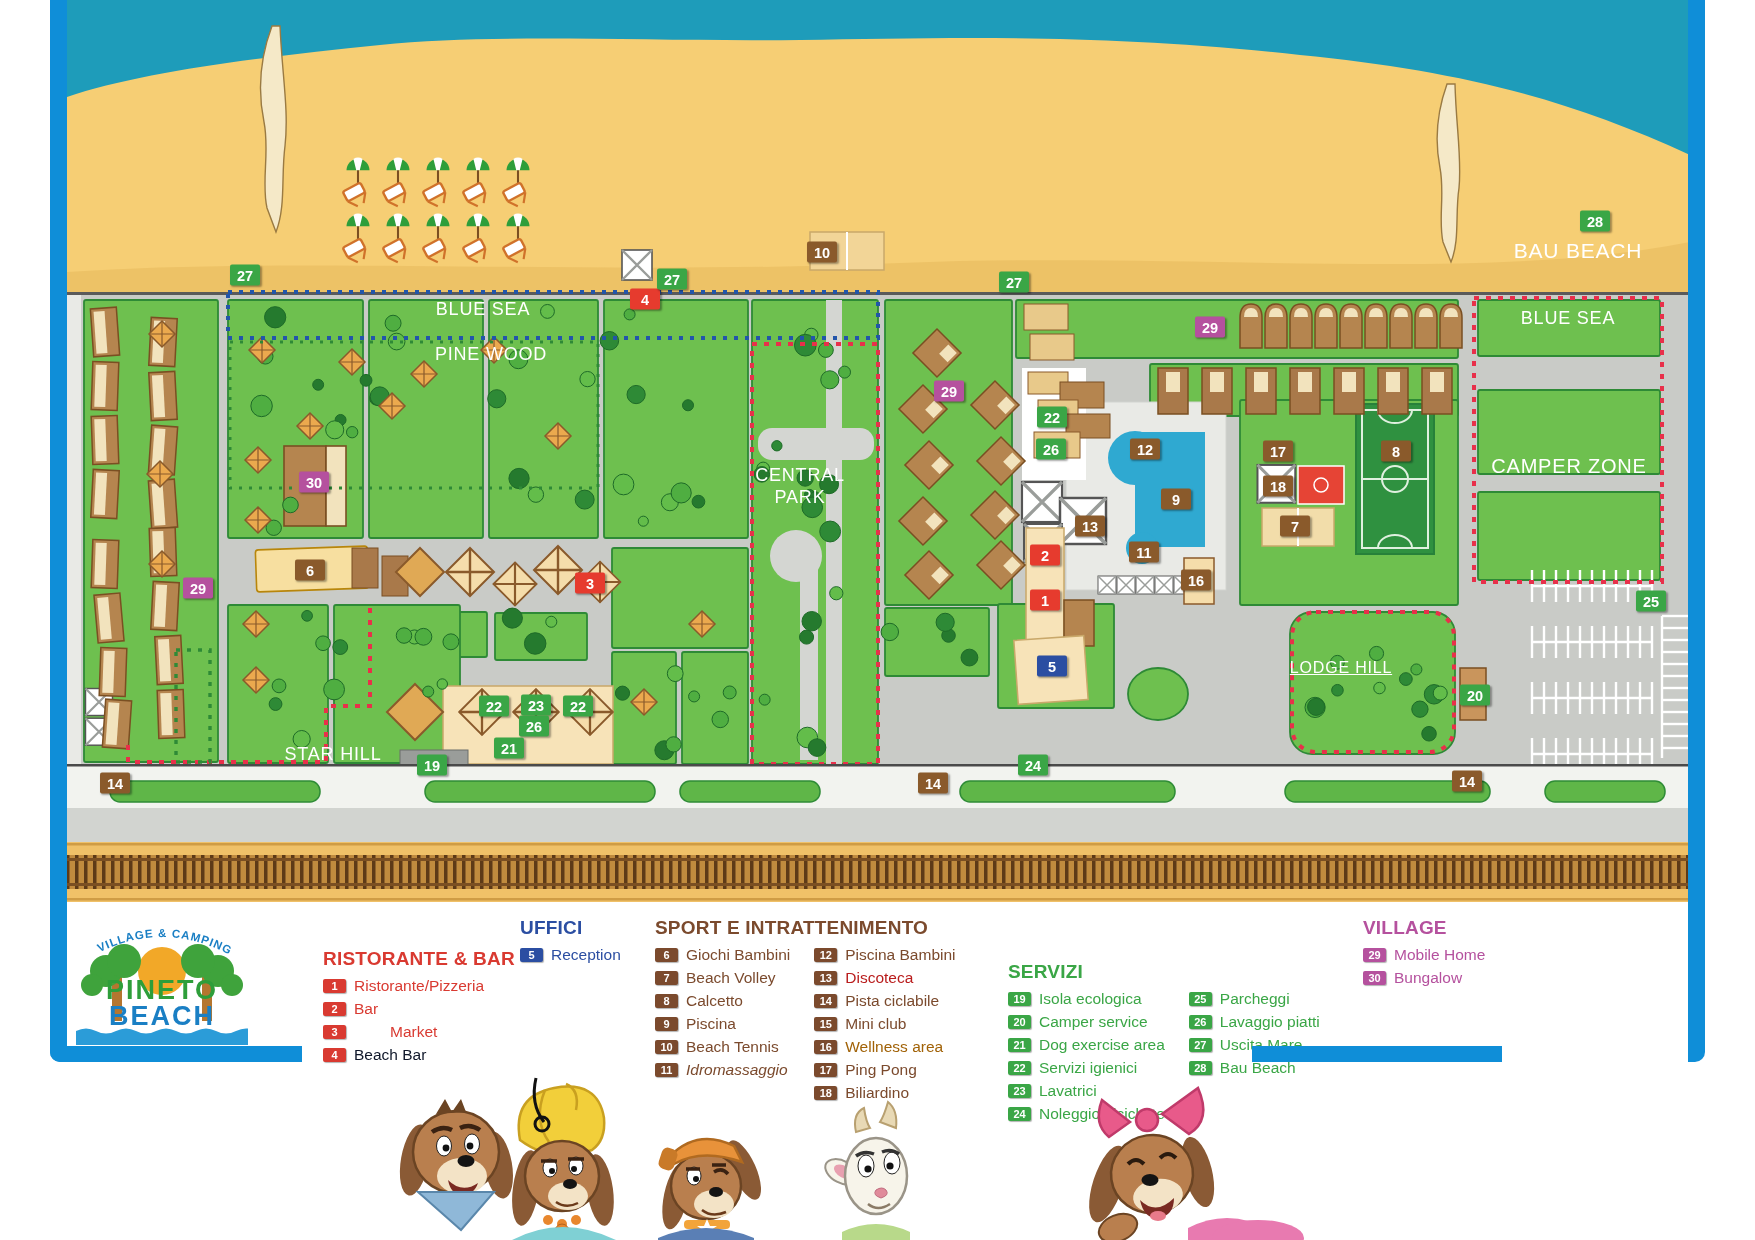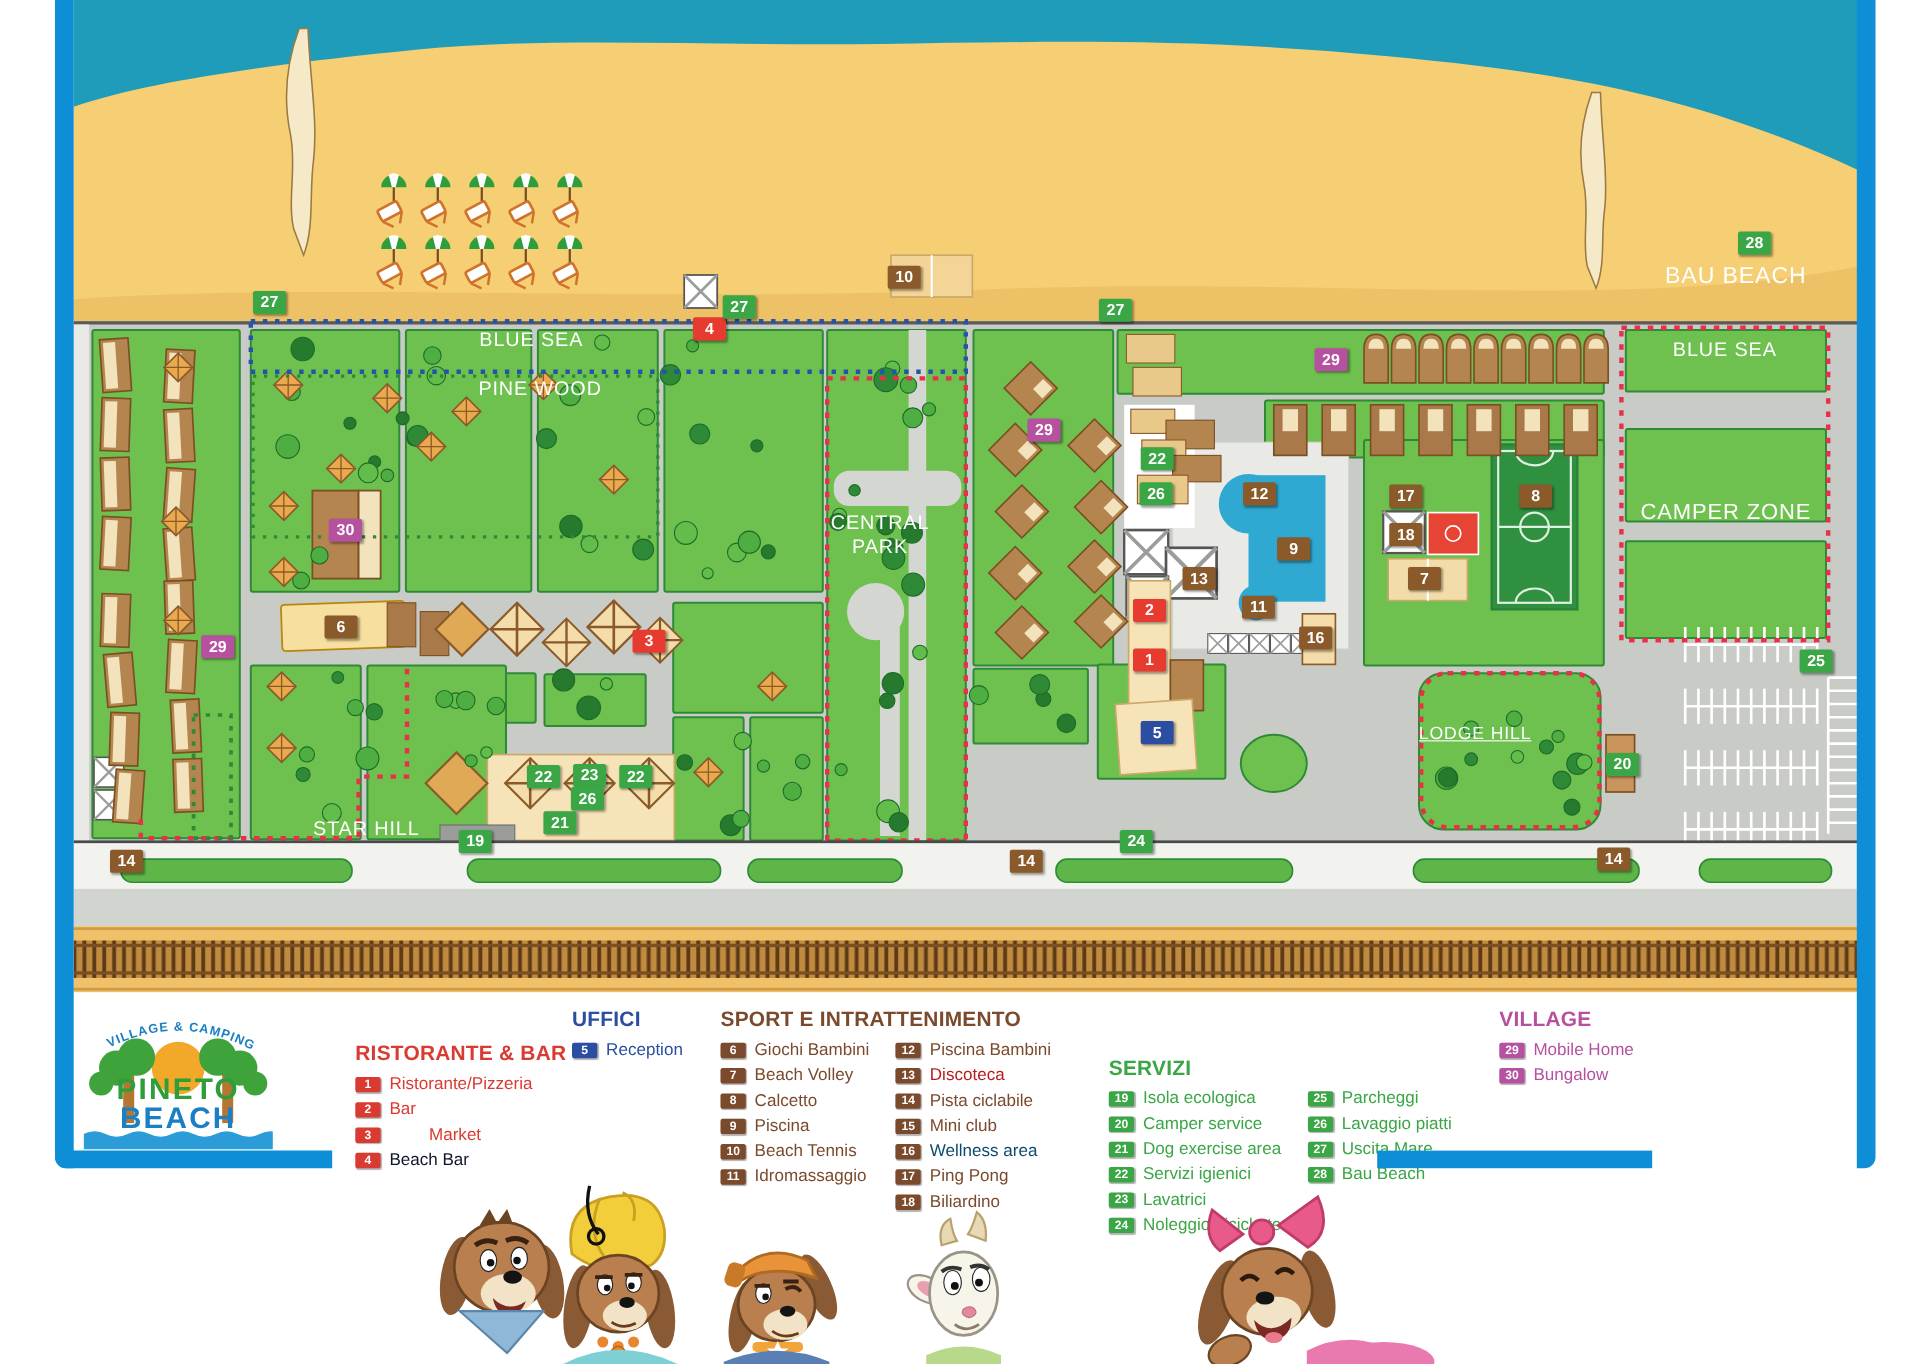--- a/index.html
+++ b/index.html
@@ -590,21 +590,21 @@
             <div class="legend-row">
               <span class="legend-badge" style="background: rgb(123, 74, 45);">9</span>
               <span class="legend-label" style="color: rgb(123, 74, 45);">Piscina</span>
             </div>
             <div class="legend-row">
               <span class="legend-badge" style="background: rgb(123, 74, 45);">10</span>
               <span class="legend-label" style="color: rgb(123, 74, 45);">Beach Tennis</span>
             </div>
             <div class="legend-row">
               <span class="legend-badge" style="background: rgb(123, 74, 45);">11</span>
-              <span class="legend-label" style="color: rgb(123, 74, 45);">Idromassaggio</span>
+              <span class="legend-label" style="color: rgb(123, 74, 45); font-style: italic;">Idromassaggio</span>
             </div>
           </div>
           <div>
             <div class="legend-row">
               <span class="legend-badge" style="background: rgb(123, 74, 45);">12</span>
               <span class="legend-label" style="color: rgb(123, 74, 45);">Piscina Bambini</span>
             </div>
             <div class="legend-row">
               <span class="legend-badge" style="background: rgb(123, 74, 45);">13</span>
               <span class="legend-label" style="color: #b91c1c;">Discoteca</span>
@@ -612,21 +612,21 @@
             <div class="legend-row">
               <span class="legend-badge" style="background: rgb(123, 74, 45);">14</span>
               <span class="legend-label" style="color: rgb(123, 74, 45);">Pista ciclabile</span>
             </div>
             <div class="legend-row">
               <span class="legend-badge" style="background: rgb(123, 74, 45);">15</span>
               <span class="legend-label" style="color: rgb(123, 74, 45);">Mini club</span>
             </div>
             <div class="legend-row">
               <span class="legend-badge" style="background: rgb(123, 74, 45);">16</span>
-              <span class="legend-label" style="color: #0c4a6e;">Wellness area</span>
+              <span class="legend-label" style="color: #a16207;">Wellness area</span>
             </div>
             <div class="legend-row">
               <span class="legend-badge" style="background: rgb(123, 74, 45);">17</span>
               <span class="legend-label" style="color: rgb(123, 74, 45);">Ping Pong</span>
             </div>
             <div class="legend-row">
               <span class="legend-badge" style="background: rgb(123, 74, 45);">18</span>
               <span class="legend-label" style="color: rgb(123, 74, 45);">Biliardino</span>
             </div>
           </div>

